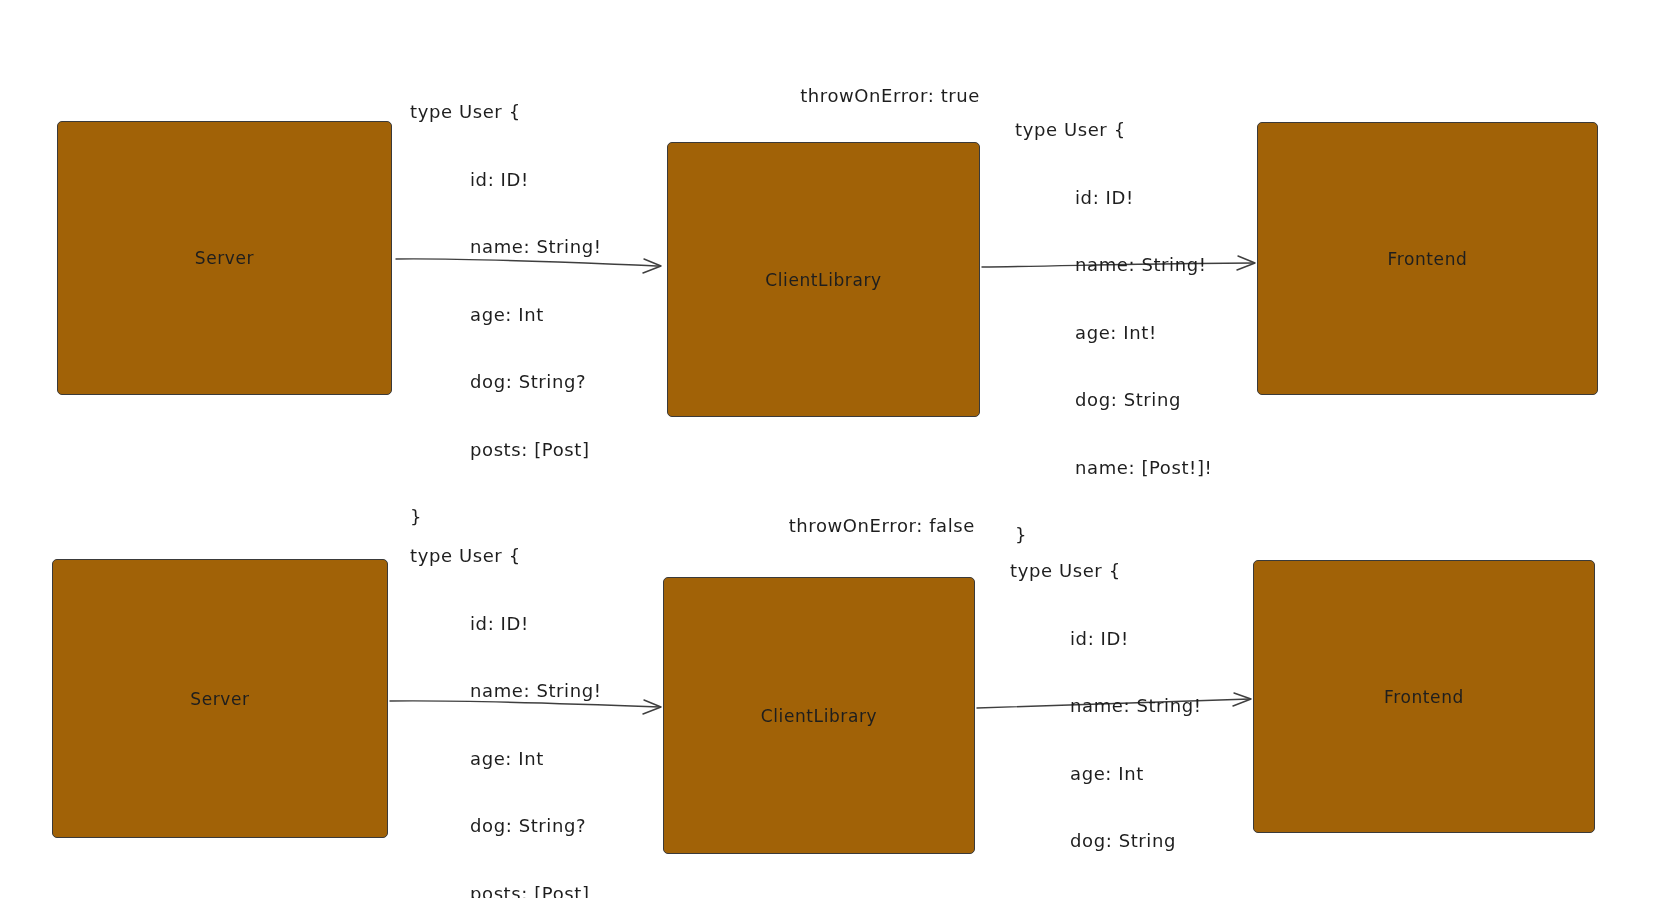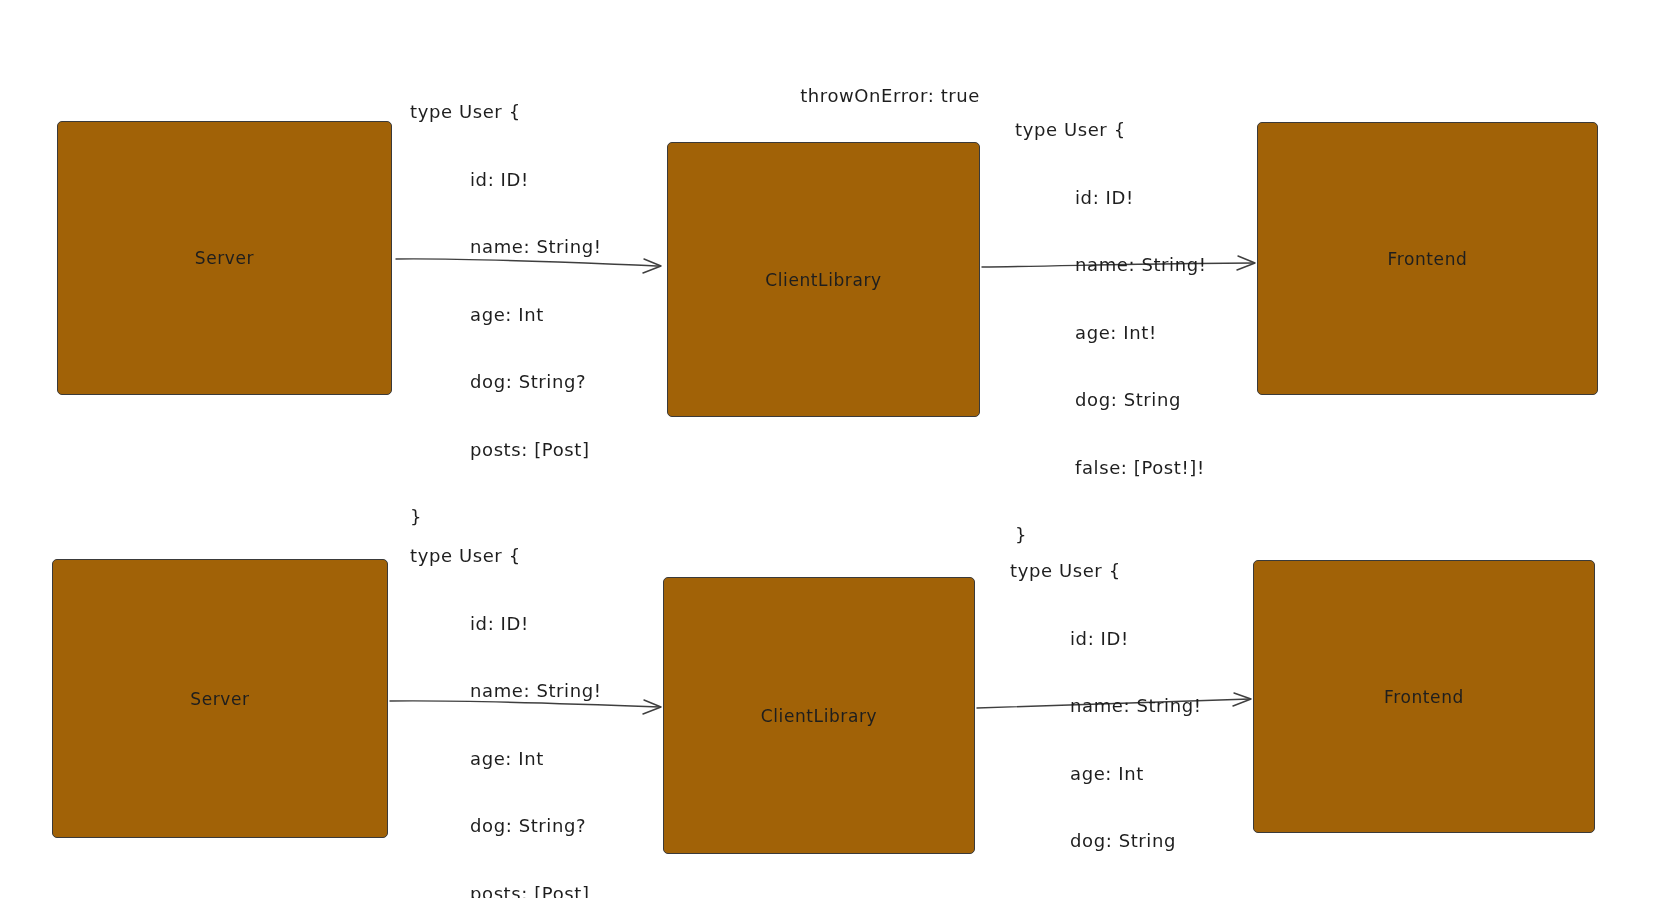--- a/index.html
+++ b/index.html
@@ -134,34 +134,35 @@
   </div>
 
   <div class="annot" id="annot-top">throwOnError: true</div>
 
   <div class="code" id="schema-top-right">
     <div>type User {</div>
     <div class="field">id: ID!</div>
     <div class="field">name: String!</div>
     <div class="field">age: Int!</div>
     <div class="field">dog: String</div>
-    <div class="field">false: [Post!]!</div>
+    <div class="field">name: [Post!]!</div>
     <div>}</div>
   </div>
 
   <div class="code" id="schema-bottom-left">
     <div>type User {</div>
     <div class="field">id: ID!</div>
     <div class="field">name: String!</div>
     <div class="field">age: Int</div>
     <div class="field">dog: String?</div>
     <div class="field">posts: [Post]</div>
     
   </div>
 
+  <div class="annot" id="annot-bottom">throwOnError: false</div>
 
   <div class="code" id="schema-bottom-right">
     <div>type User {</div>
     <div class="field">id: ID!</div>
     <div class="field">name: String!</div>
     <div class="field">age: Int</div>
     <div class="field">dog: String</div>
     <div class="field">posts: [Post]</div>
     
   </div>

